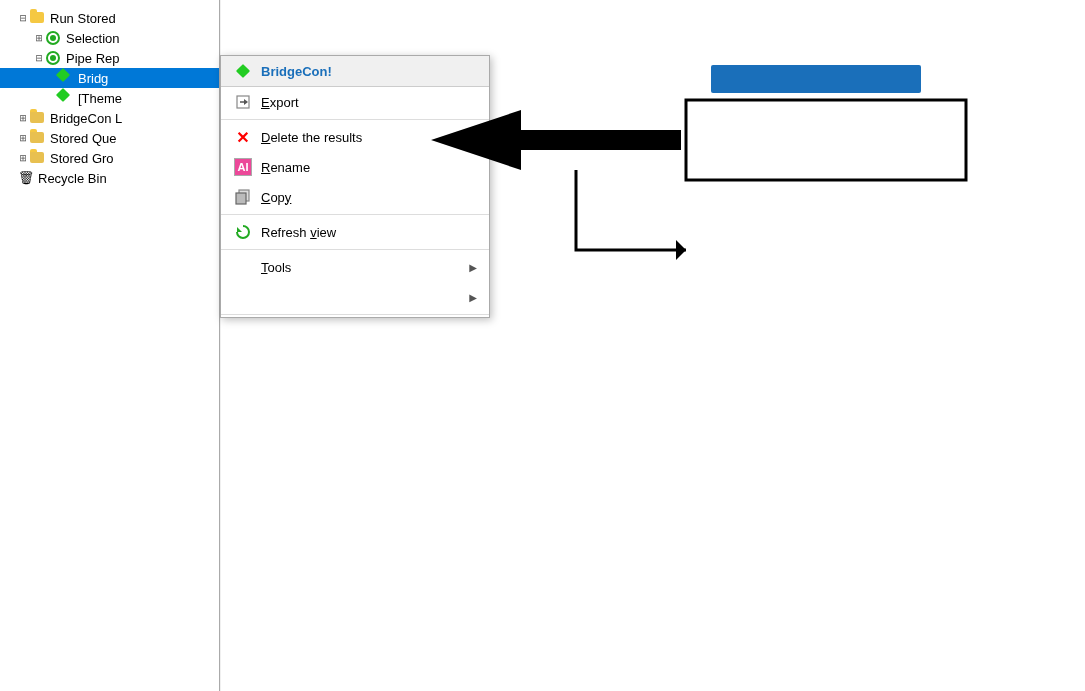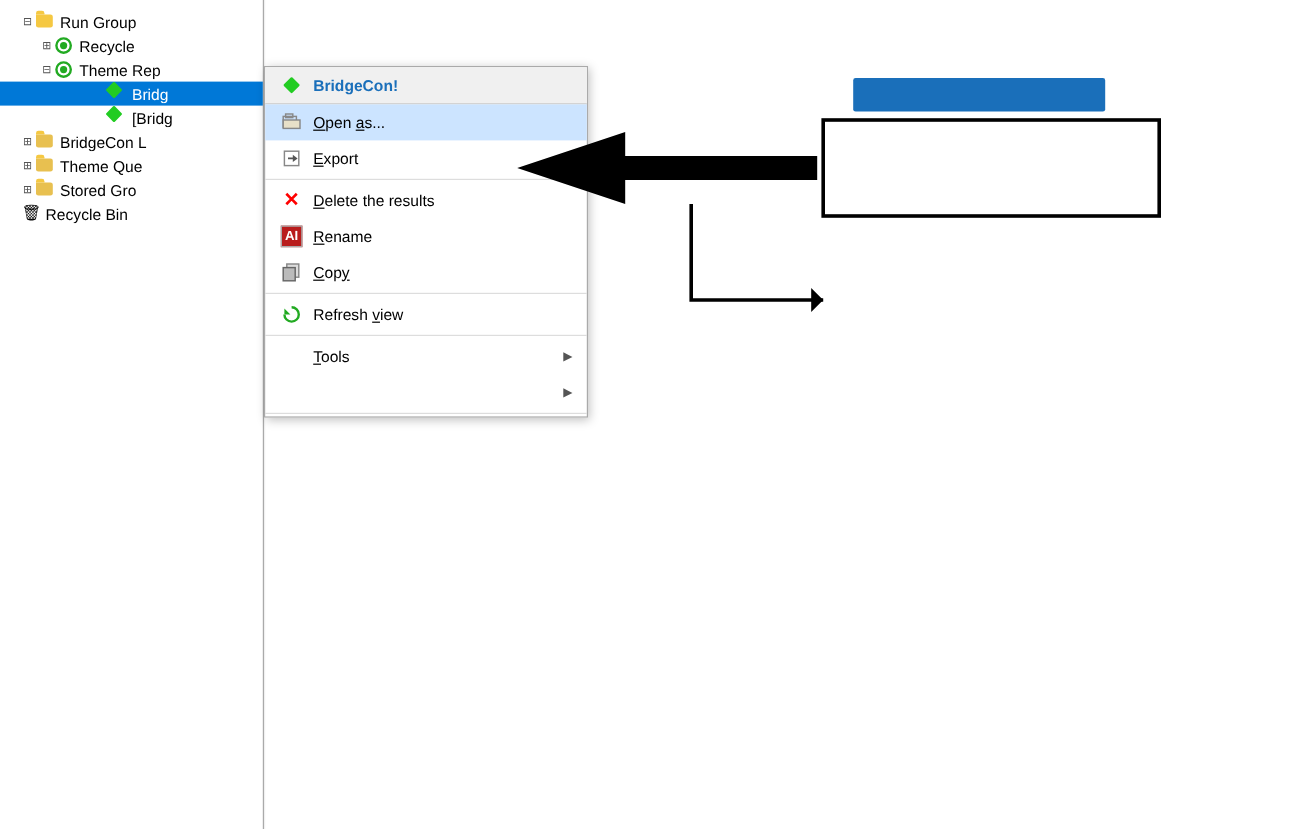--- a/index.html
+++ b/index.html
@@ -33,21 +33,21 @@
       user-select: none;
     }
 
     .tree-item.selected {
       background: #0078d7;
       color: white;
     }
 
     .tree-indent-1 { padding-left: 16px; }
     .tree-indent-2 { padding-left: 32px; }
-    .tree-indent-3 { padding-left: 76px; }
+    .tree-indent-3 { padding-left: 44px; }
 
     .expand-icon {
       display: inline-block;
       width: 14px;
       height: 14px;
       font-size: 9px;
       line-height: 14px;
       text-align: center;
       color: #555;
       flex-shrink: 0;
@@ -188,21 +188,21 @@
     
     .sm-diamond {
       width: 10px; height: 10px;
       background: #22aa22;
       transform: rotate(45deg);
       border-radius: 1px;
     }
 
     
     .icon-rename {
-      background: #b91c1c;
+      background: #ec4899;
       color: white;
       font-size: 11px;
       font-weight: bold;
       width: 18px; height: 18px;
       display: flex; align-items: center; justify-content: center;
       border: 1px solid #aaa;
     }
 
     
     .annotation-svg {
@@ -216,69 +216,69 @@
 </head>
 <body>
 
 <div class="tree-panel">
 
   <div class="tree-item tree-indent-1">
     <span class="expand-icon">⊟</span>
     <span class="tree-icon">
       <div class="icon-folder"></div>
     </span>
-    <span class="tree-label">Run Group</span>
+    <span class="tree-label">Run Stored</span>
   </div>
 
   <div class="tree-item tree-indent-2">
     <span class="expand-icon">⊞</span>
     <span class="tree-icon">
       <div class="icon-pipe"></div>
     </span>
-    <span class="tree-label">Recycle</span>
+    <span class="tree-label">Selection</span>
   </div>
 
   <div class="tree-item tree-indent-2">
     <span class="expand-icon">⊟</span>
     <span class="tree-icon">
       <div class="icon-pipe"></div>
     </span>
-    <span class="tree-label">Theme Rep</span>
+    <span class="tree-label">Pipe Rep</span>
   </div>
 
   <div class="tree-item tree-indent-3 selected">
     <span class="expand-icon" style="color:white;"> </span>
     <span class="tree-icon">
       <div class="sm-diamond" style="background:#22cc22;"></div>
     </span>
     <span class="tree-label">Bridg</span>
   </div>
 
   <div class="tree-item tree-indent-3">
     <span class="expand-icon"> </span>
     <span class="tree-icon">
       <div class="sm-diamond" style="background:#22cc22;"></div>
     </span>
-    <span class="tree-label">[Bridg</span>
+    <span class="tree-label">[Theme</span>
   </div>
 
   <div class="tree-item tree-indent-1">
     <span class="expand-icon">⊞</span>
     <span class="tree-icon">
       <div class="icon-folder" style="background:#e8c050;"></div>
     </span>
     <span class="tree-label">BridgeCon L</span>
   </div>
 
   <div class="tree-item tree-indent-1">
     <span class="expand-icon">⊞</span>
     <span class="tree-icon">
       <div class="icon-folder" style="background:#e8c050;"></div>
     </span>
-    <span class="tree-label">Theme Que</span>
+    <span class="tree-label">Stored Que</span>
   </div>
 
   <div class="tree-item tree-indent-1">
     <span class="expand-icon">⊞</span>
     <span class="tree-icon">
       <div class="icon-folder" style="background:#e8c050;"></div>
     </span>
     <span class="tree-label">Stored Gro</span>
   </div>
 
@@ -310,30 +310,20 @@
 <div class="context-menu">
 
   <div class="menu-item top-item">
     <span class="menu-item-icon">
       <div class="sm-diamond" style="background:#22cc22;"></div>
     </span>
     <span class="menu-item-label">BridgeCon!</span>
   </div>
 
 
-  <div class="menu-item highlighted">
-    <span class="menu-item-icon">
-      <svg width="16" height="16" viewBox="0 0 16 16">
-        <rect x="1" y="3" width="11" height="9" fill="none" stroke="#888" stroke-width="1.2"></rect>
-        <rect x="3" y="1" width="6" height="3" fill="none" stroke="#888" stroke-width="1.2"></rect>
-        <rect x="1" y="6" width="14" height="7" fill="#e8e0c8" stroke="#888" stroke-width="1.2"></rect>
-      </svg>
-    </span>
-    <span class="menu-item-label"><span class="menu-underline">O</span>pen <span class="menu-underline">a</span>s...</span>
-  </div>
 
   <div class="menu-item">
     <span class="menu-item-icon">
       <svg width="16" height="16" viewBox="0 0 16 16">
         <rect x="2" y="2" width="12" height="12" fill="none" stroke="#888" stroke-width="1.2"></rect>
         <line x1="5" y1="8" x2="11" y2="8" stroke="#555" stroke-width="1.5"></line>
         <polygon points="9,5 13,8 9,11" fill="#555"></polygon>
       </svg>
     </span>
     <span class="menu-item-label"><span class="menu-underline">E</span>xport</span>

